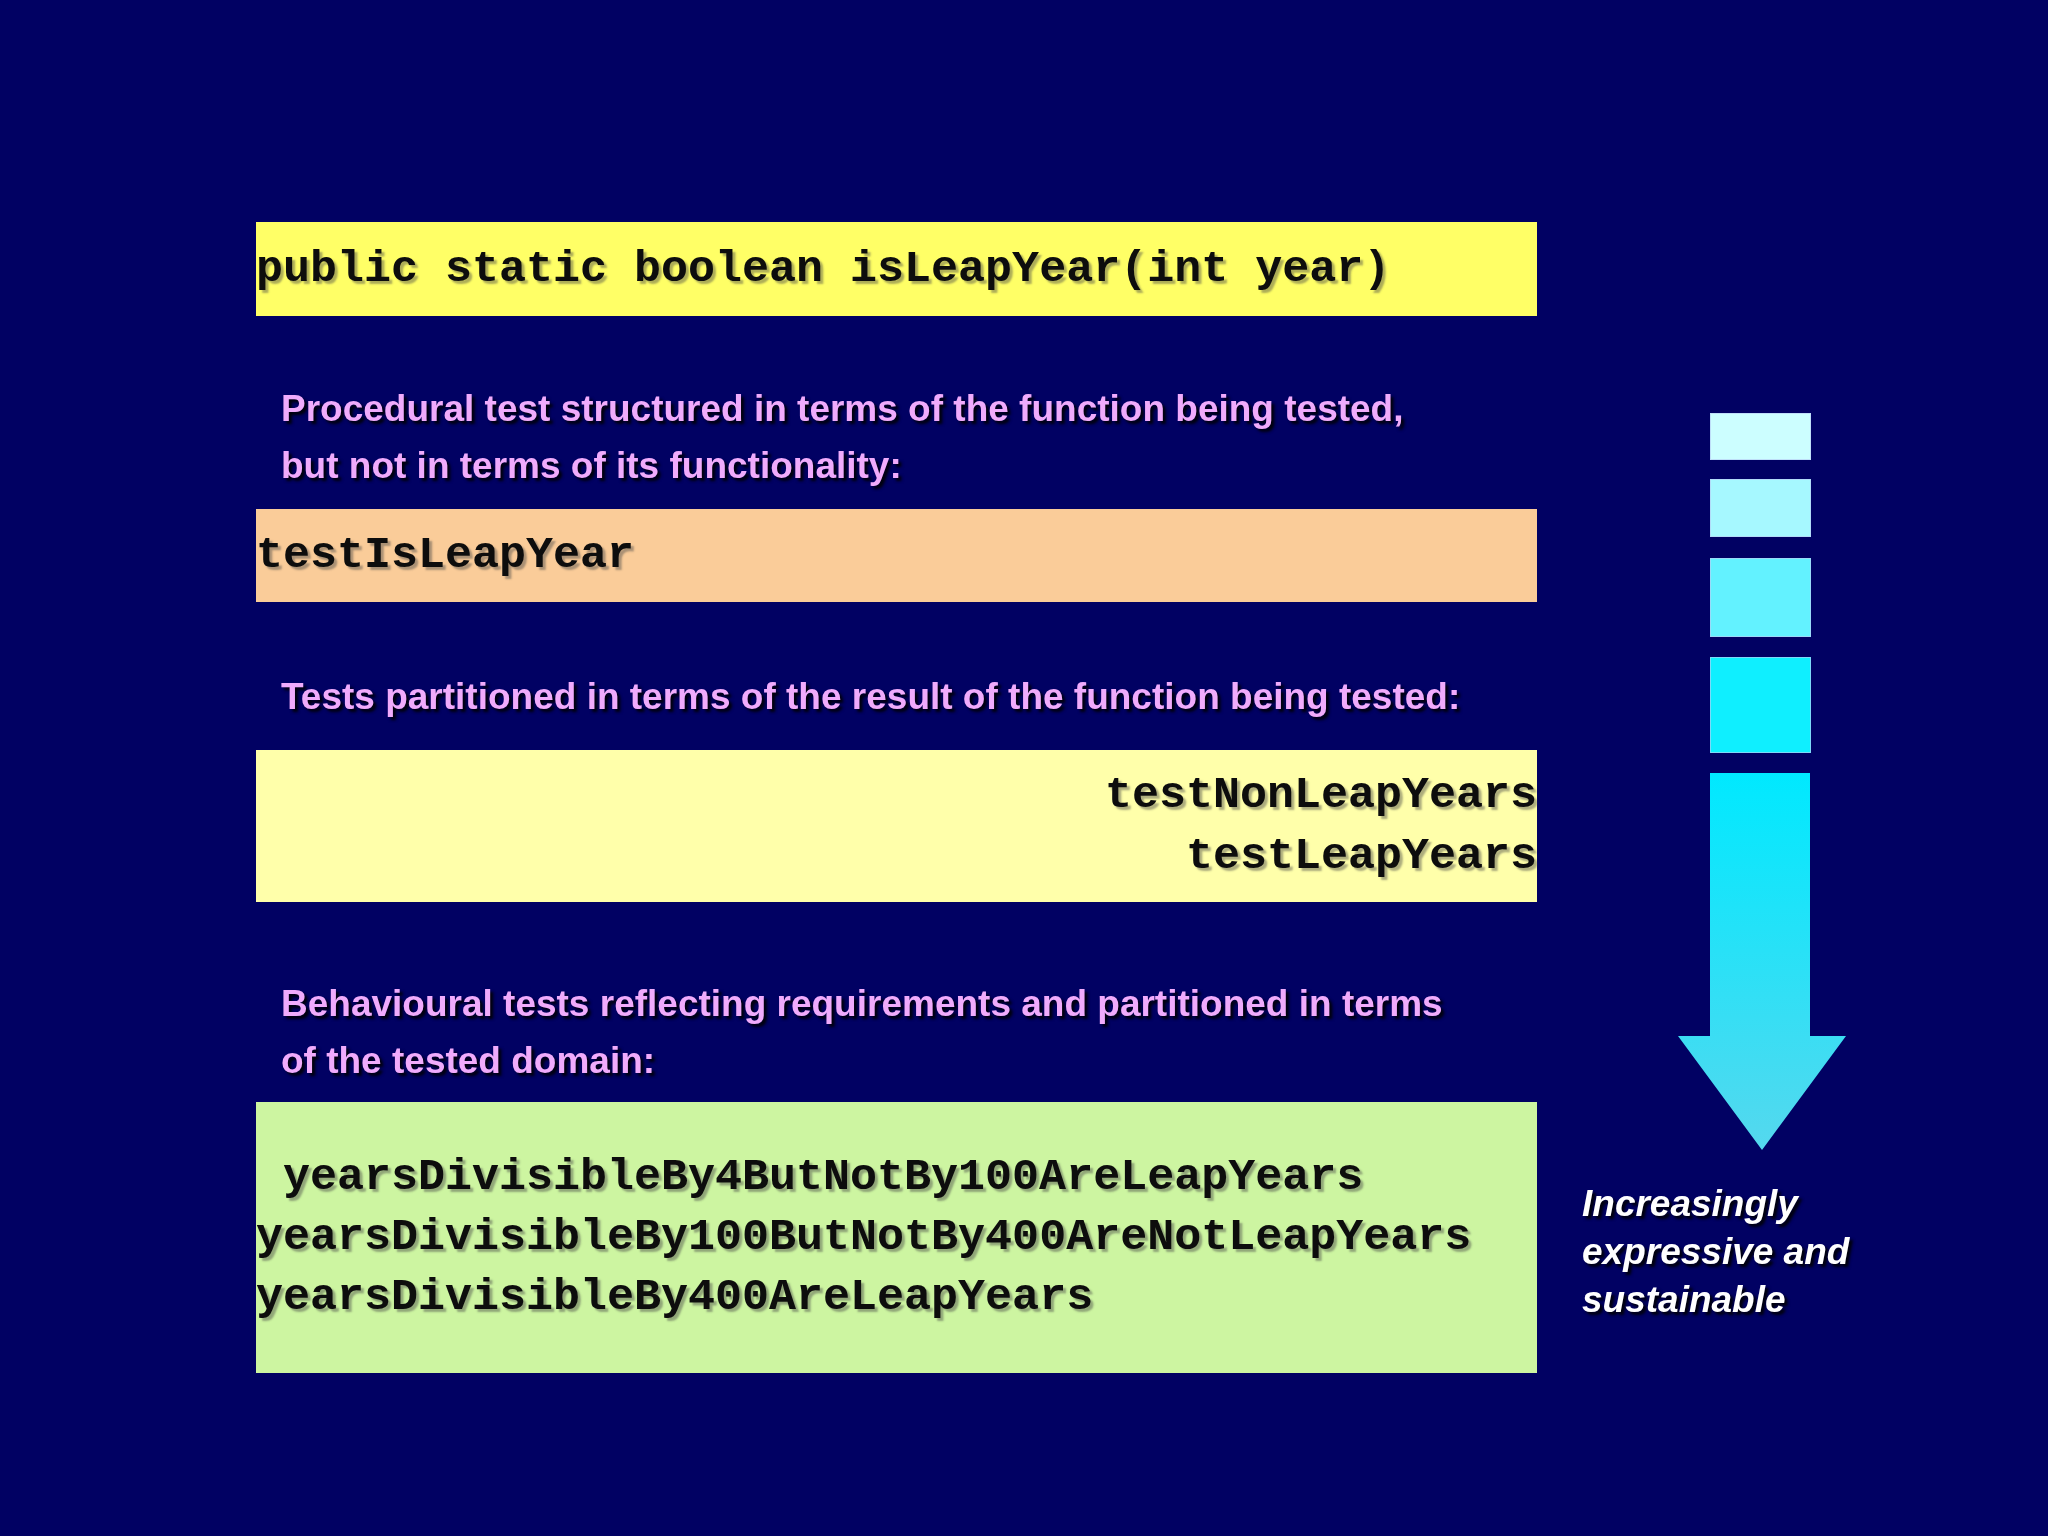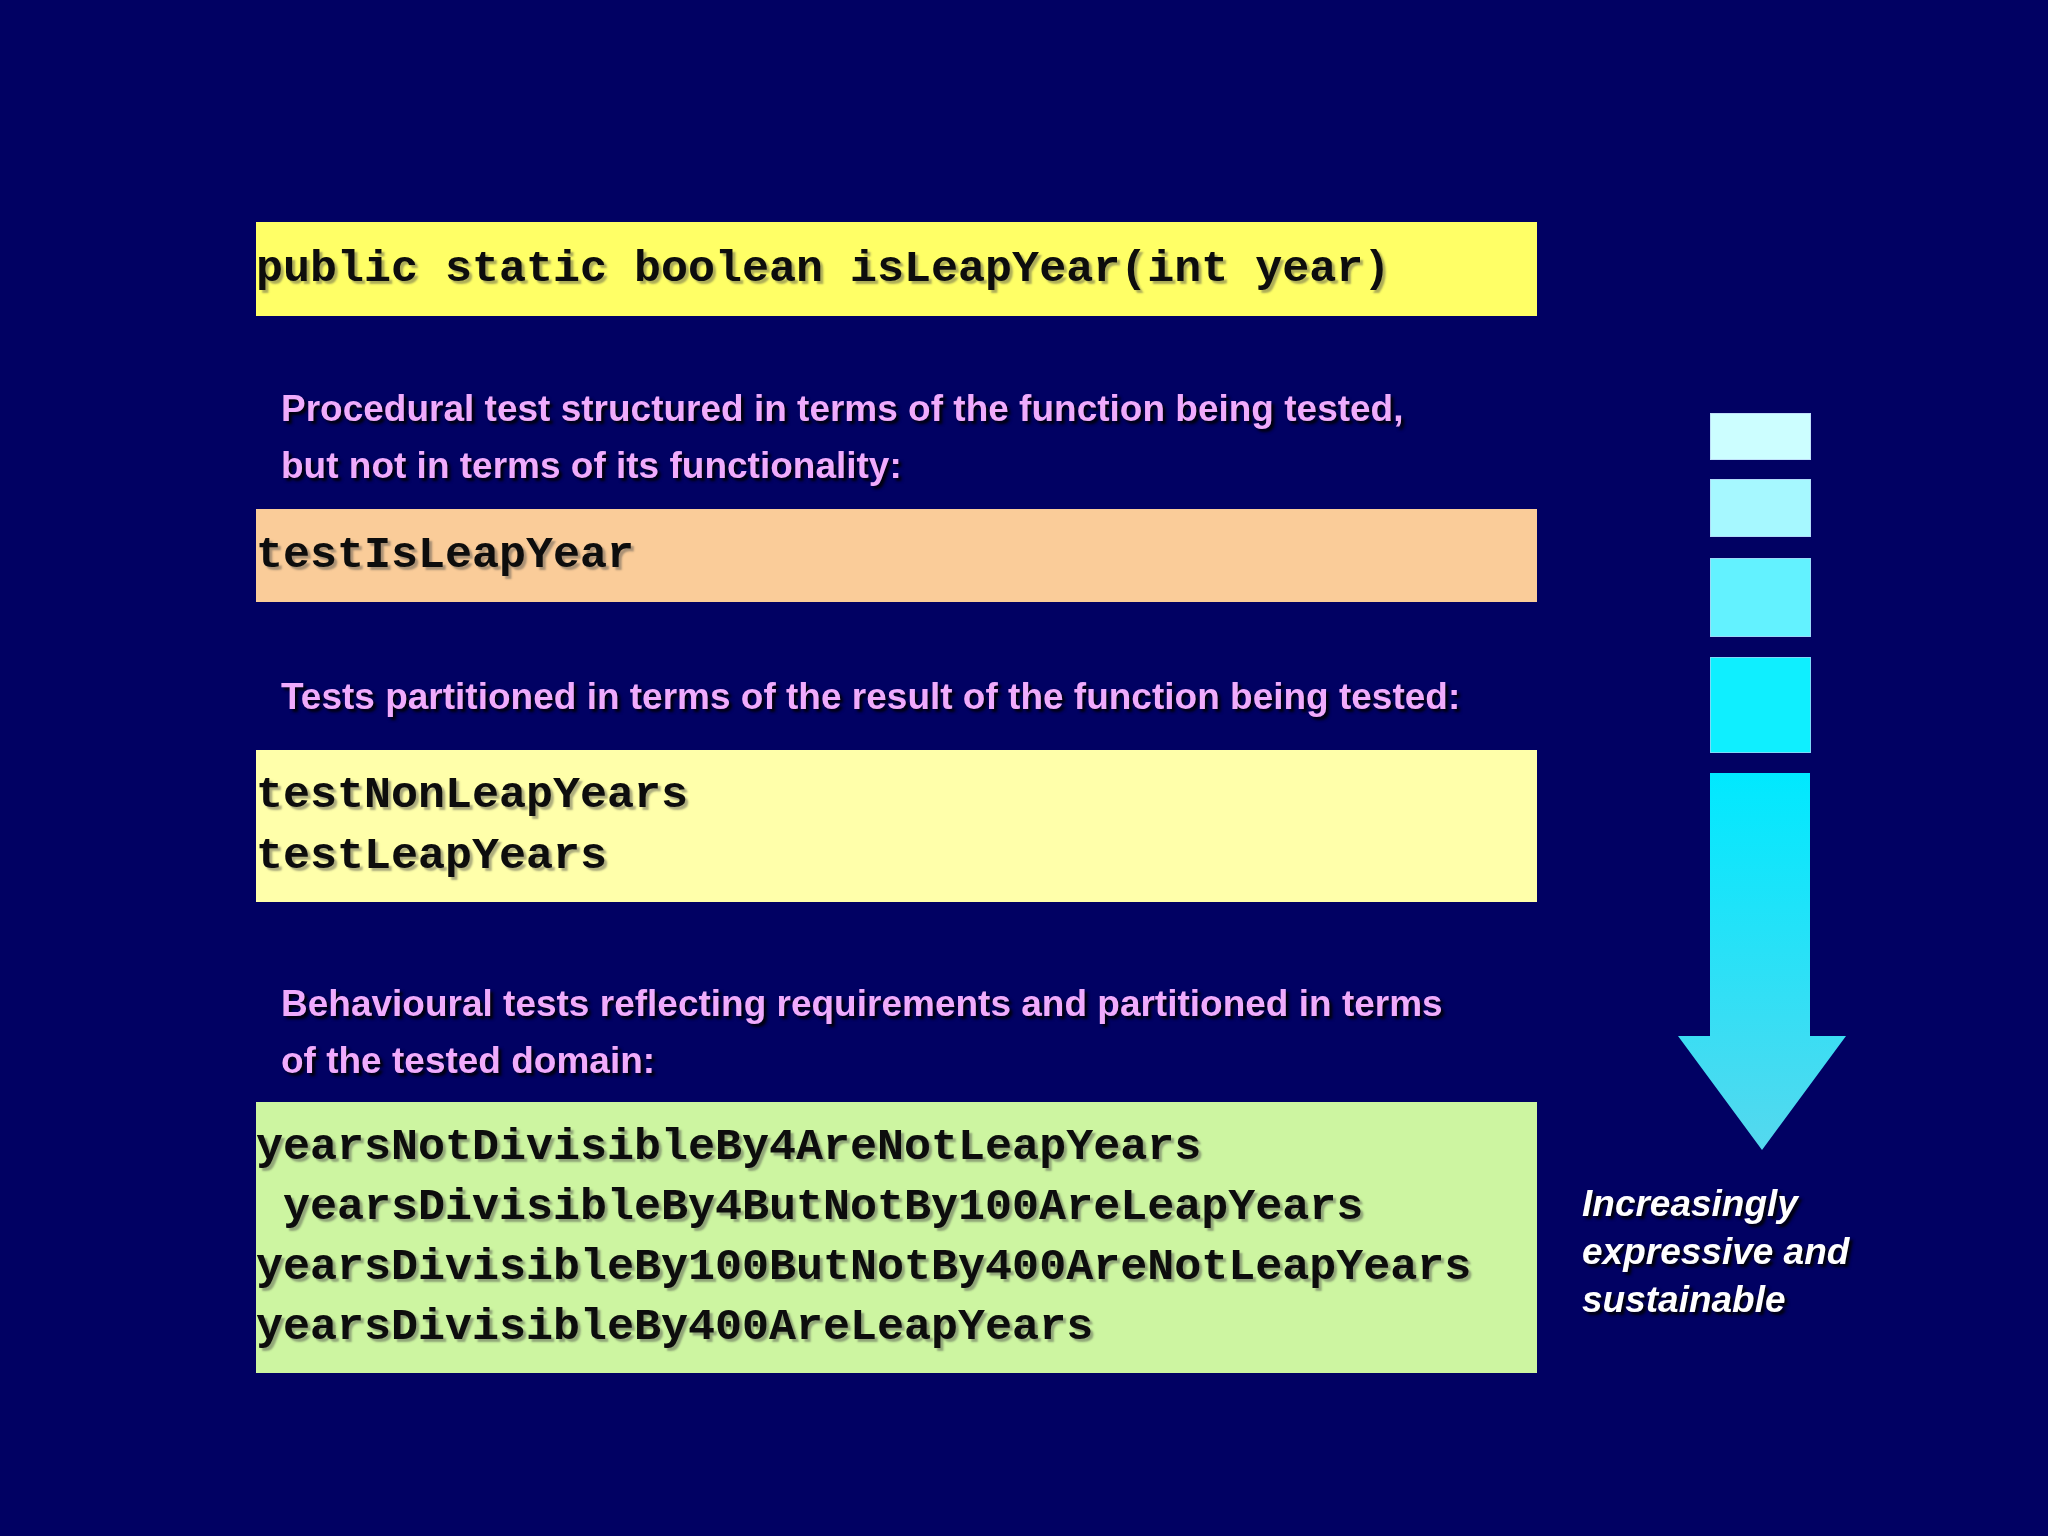--- a/index.html
+++ b/index.html
@@ -80,32 +80,31 @@
   </div>
 
   <div class="cbox" style="top: 509px; height: 93px; background: rgb(250, 204, 153);">
     <div class="mono boxline">testIsLeapYear</div>
   </div>
 
   <div class="heading" style="top:668px;">
     <div>Tests partitioned in terms of the result of the function being tested:</div>
   </div>
 
-  <div class="cbox" style="top: 750px; height: 152px; background: rgb(255, 255, 170);">
+  <div class="cbox" style="top: 750px; height: 152px; background: rgb(255, 255, 170); align-items: flex-end;">
     <div class="mono boxline">testNonLeapYears</div>
     <div class="mono boxline">testLeapYears</div>
   </div>
 
   <div class="heading" style="top:975px;">
     <div>Behavioural tests reflecting requirements and partitioned in terms</div>
     <div>of the tested domain:</div>
   </div>
 
   <div class="cbox" style="top: 1102px; height: 271px; background: rgb(205, 245, 161);">
-    <div class="mono" style="line-height:60px;">yearsNotDivisibleBy4AreNotLeapYears</div>
     <div class="mono" style="line-height:60px;margin-left:27px;">yearsDivisibleBy4ButNotBy100AreLeapYears</div>
     <div class="mono" style="line-height:60px;">yearsDivisibleBy100ButNotBy400AreNotLeapYears</div>
     <div class="mono" style="line-height:60px;">yearsDivisibleBy400AreLeapYears</div>
   </div>
 
   <div class="seg" style="top: 413px; height: 47px; background: rgb(204, 254, 255);"></div>
   <div class="seg" style="top: 479px; height: 58px; background: rgb(166, 248, 255);"></div>
   <div class="seg" style="top: 558px; height: 79px; background: rgb(99, 242, 255);"></div>
   <div class="seg" style="top: 657px; height: 96px; background: rgb(15, 239, 255);"></div>
 

